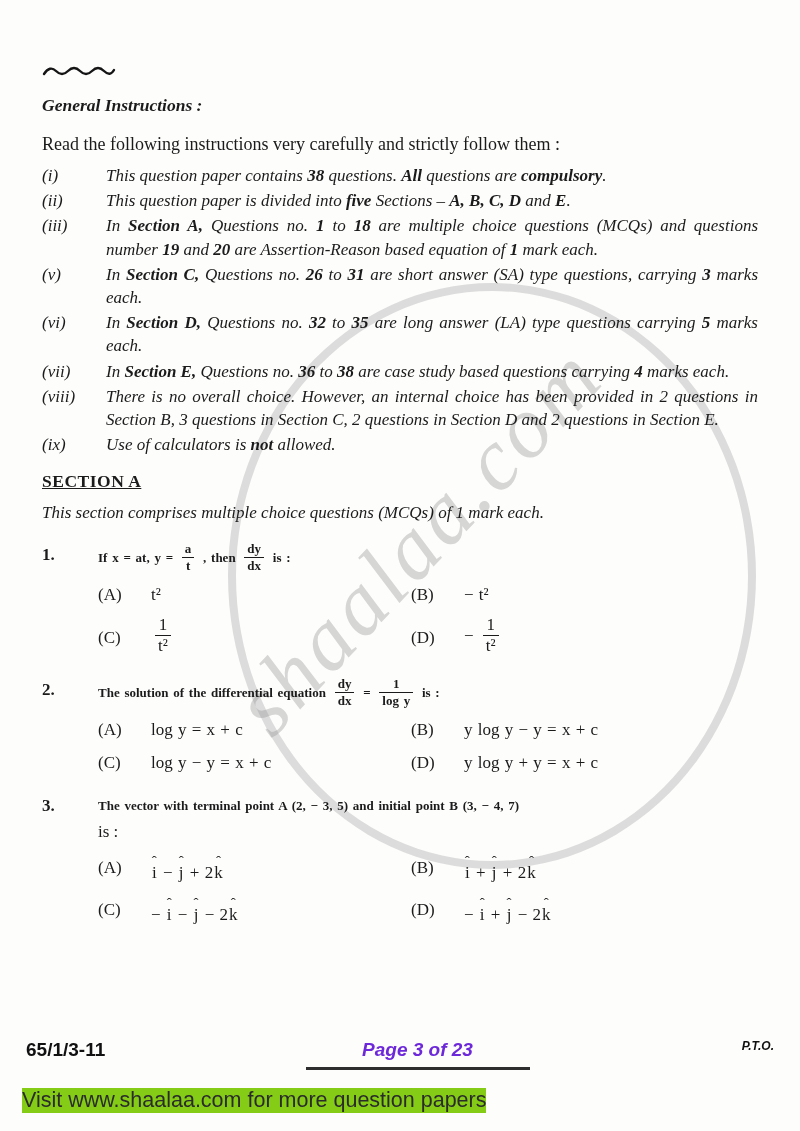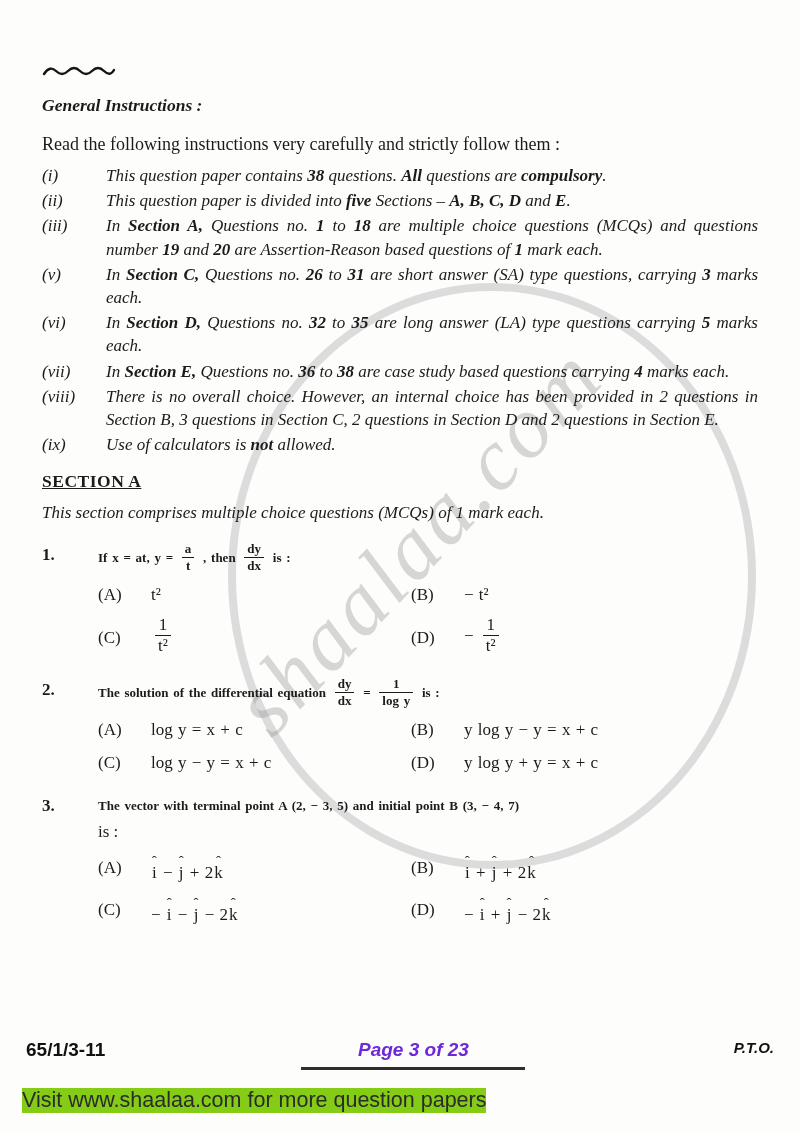--- a/index.html
+++ b/index.html
@@ -60,21 +60,21 @@
   .footer{
     position:absolute;left:0;right:0;top:1039px;z-index:1;
     display:flex;justify-content:space-between;align-items:flex-start;
     padding:0 26px;
     font-family:"Liberation Sans","DejaVu Sans",sans-serif;
     gap:20px;
   }
   .f-code{font-size:19px;font-weight:600;color:#111;}
   .f-page{font-size:19px;font-weight:700;font-style:italic;color:#6d28d9;text-align:center;}
   .f-page-line{width:224px;height:3px;background:#2e2e2e;margin:6px auto 0;}
-  .f-pto{font-size:15px;font-weight:700;font-style:italic;color:#111;margin-left:12px;}
+  .f-pto{font-size:12px;font-weight:700;font-style:italic;color:#111;margin-left:12px;}
   
   .banner{
     position:absolute;left:22px;top:1088px;z-index:1;
     font-family:"Liberation Sans","DejaVu Sans",sans-serif;
     font-size:21.5px;color:#2b2b2b;background:#84cc16;
   }
 </style>
 </head>
 <body>
 
@@ -98,21 +98,21 @@
       <div class="gi-item">
         <span class="gi-label">(i)</span>
         <span class="gi-text"><span>This question paper contains </span><b>38</b><span> questions. </span><b>All</b><span> questions are </span><b>compulsory</b><span>.</span></span>
       </div>
       <div class="gi-item">
         <span class="gi-label">(ii)</span>
         <span class="gi-text"><span>This question paper is divided into </span><b>five</b><span> Sections – </span><b>A, B, C, D</b><span> and </span><b>E</b><span>.</span></span>
       </div>
       <div class="gi-item">
         <span class="gi-label">(iii)</span>
-        <span class="gi-text"><span>In </span><b>Section A,</b><span> Questions no. </span><b>1</b><span> to </span><b>18</b><span> are multiple choice questions (MCQs) and questions number </span><b>19</b><span> and </span><b>20</b><span> are Assertion-Reason based questions of </span><b>1</b><span> mark each.</span></span>
+        <span class="gi-text"><span>In </span><b>Section A,</b><span> Questions no. </span><b>1</b><span> to </span><b>18</b><span> are multiple choice questions (MCQs) and questions number </span><b>19</b><span> and </span><b>20</b><span> are Assertion-Reason based equation of </span><b>1</b><span> mark each.</span></span>
       </div>
       <div class="gi-item">
         <span class="gi-label">(v)</span>
         <span class="gi-text"><span>In </span><b>Section C,</b><span> Questions no. </span><b>26</b><span> to </span><b>31</b><span> are short answer (SA) type questions, carrying </span><b>3</b><span> marks each.</span></span>
       </div>
       <div class="gi-item">
         <span class="gi-label">(vi)</span>
         <span class="gi-text"><span>In </span><b>Section D,</b><span> Questions no. </span><b>32</b><span> to </span><b>35</b><span> are long answer (LA) type questions carrying </span><b>5</b><span> marks each.</span></span>
       </div>
       <div class="gi-item">

